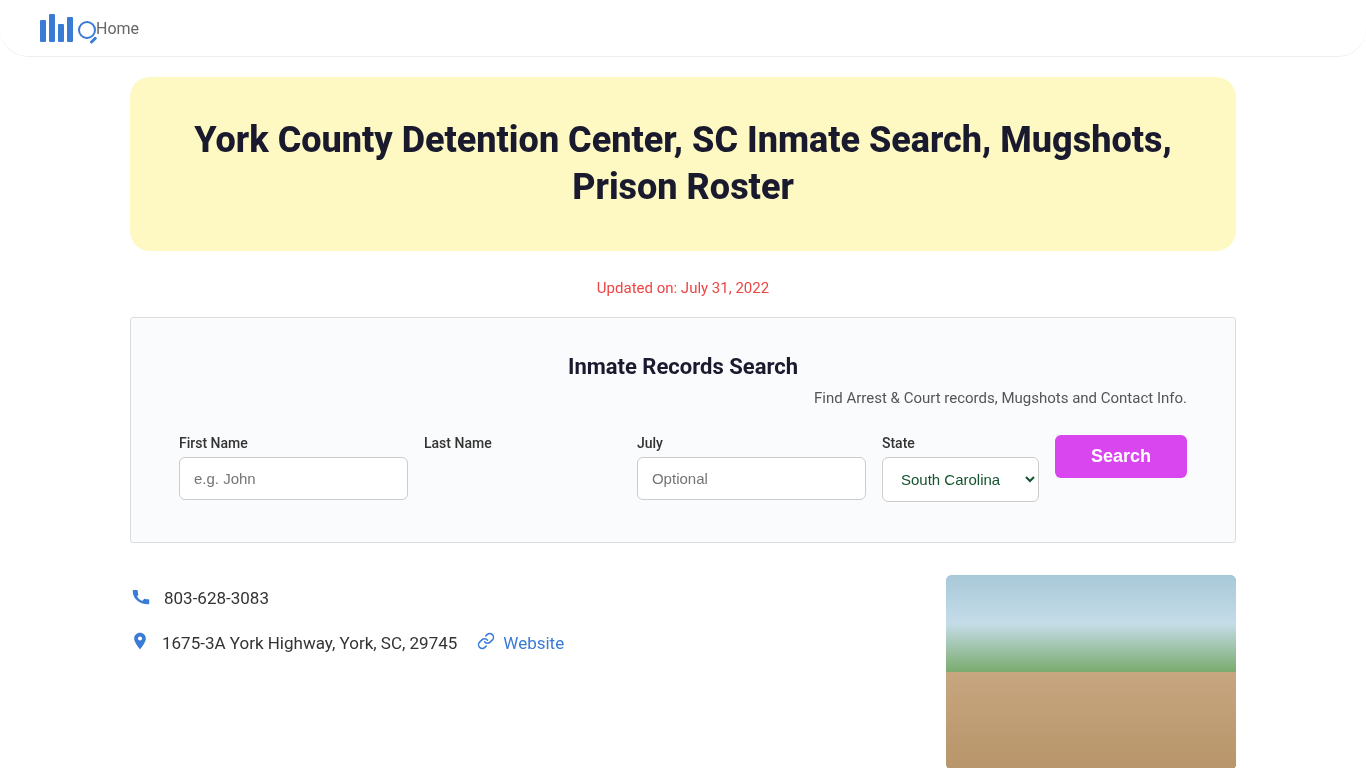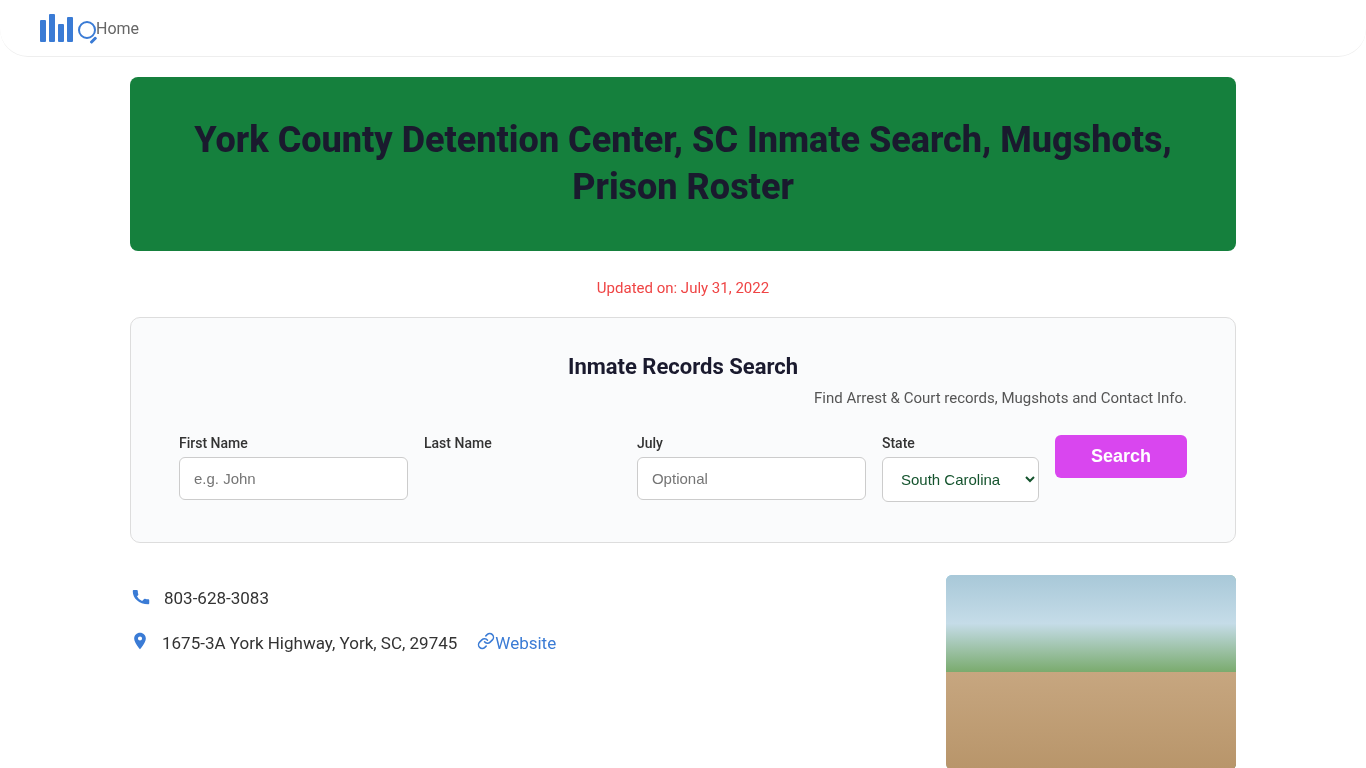--- a/index.html
+++ b/index.html
@@ -73,23 +73,23 @@
 
     .nav-home {
       color: #666;
       font-size: 16px;
       text-decoration: none;
       cursor: pointer;
     }
 
     
     .hero {
-      background: #15803d;
+      background: #fef9c3;
       margin: 20px 130px;
-      border-radius: 8px;
+      border-radius: 20px;
       padding: 40px 60px;
       text-align: center;
     }
 
     .hero-title {
       font-size: 36px;
       font-weight: 800;
       color: #1a1a2e;
       line-height: 1.3;
     }
@@ -98,21 +98,21 @@
     .updated {
       text-align: center;
       color: #ef4444;
       font-size: 15px;
       margin: 28px 0 20px;
     }
 
     
     .search-card {
       border: 1px solid #ddd;
-      border-radius: 10px;
+      border-radius: 3px;
       margin: 20px 130px;
       padding: 36px 48px 40px;
       background: #fafbfc;
     }
 
     .search-card-title {
       text-align: center;
       font-size: 22px;
       font-weight: 700;
       color: #1a1a2e;
@@ -212,21 +212,21 @@
       font-size: 20px;
     }
 
     .website-link {
       color: #3a7bd5;
       font-size: 17px;
       text-decoration: none;
       cursor: pointer;
       display: flex;
       align-items: center;
-      gap: 0;
+      gap: 8px;
       margin-left: 8px;
     }
 
     .link-icon {
       font-size: 18px;
     }
 
     .building-image {
       width: 290px;
       height: 195px;

